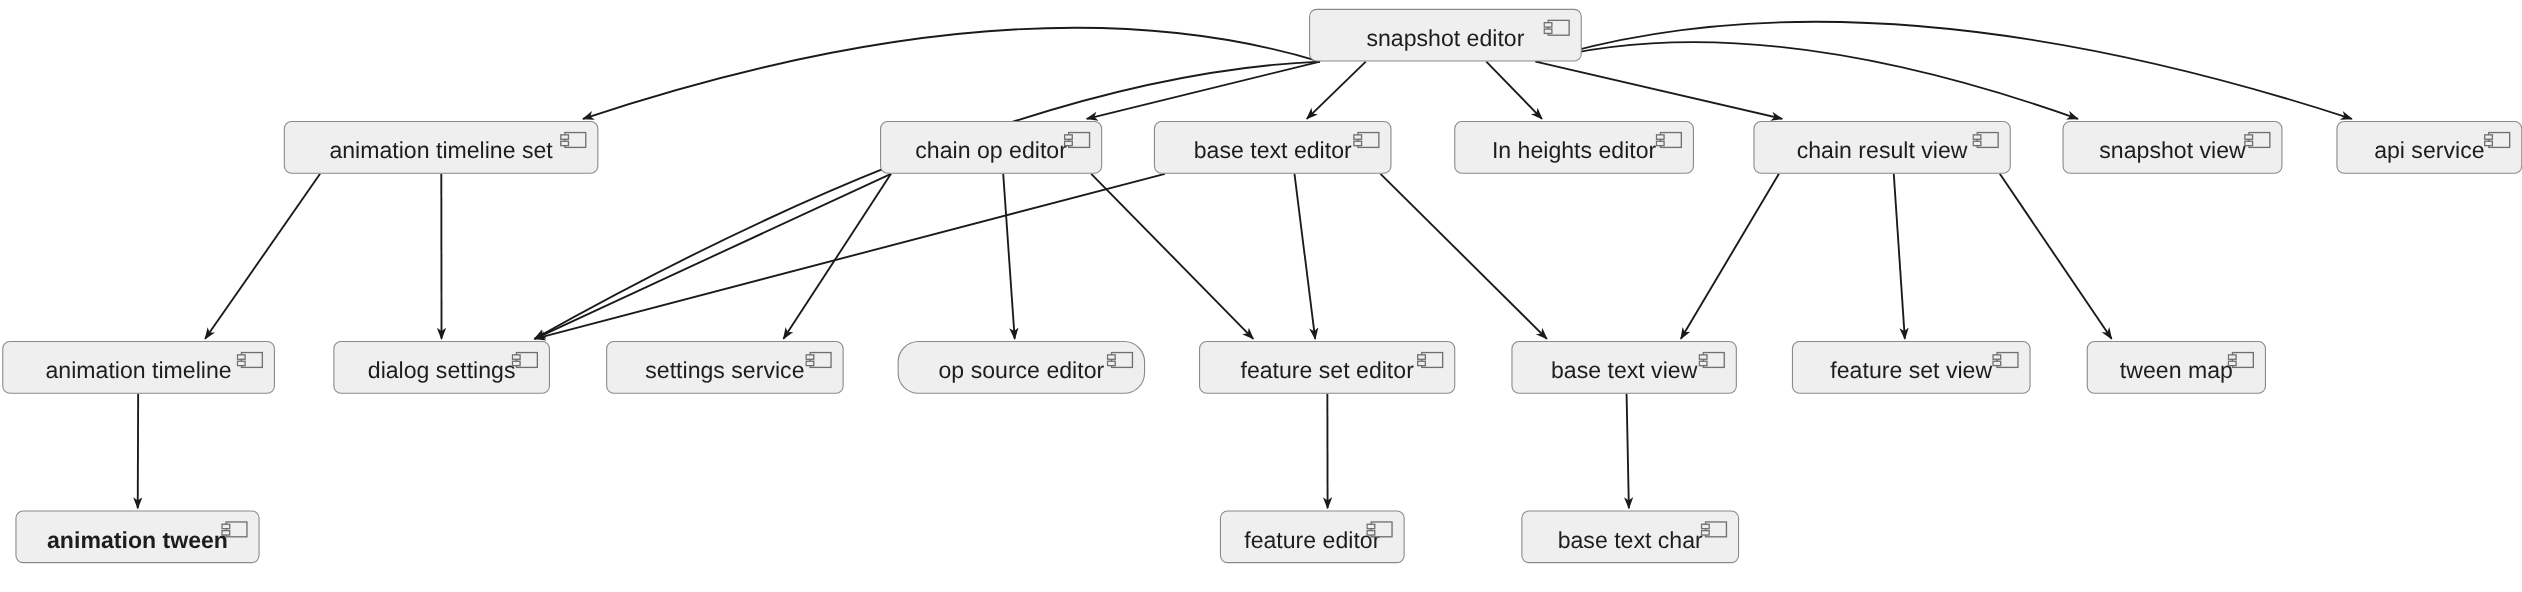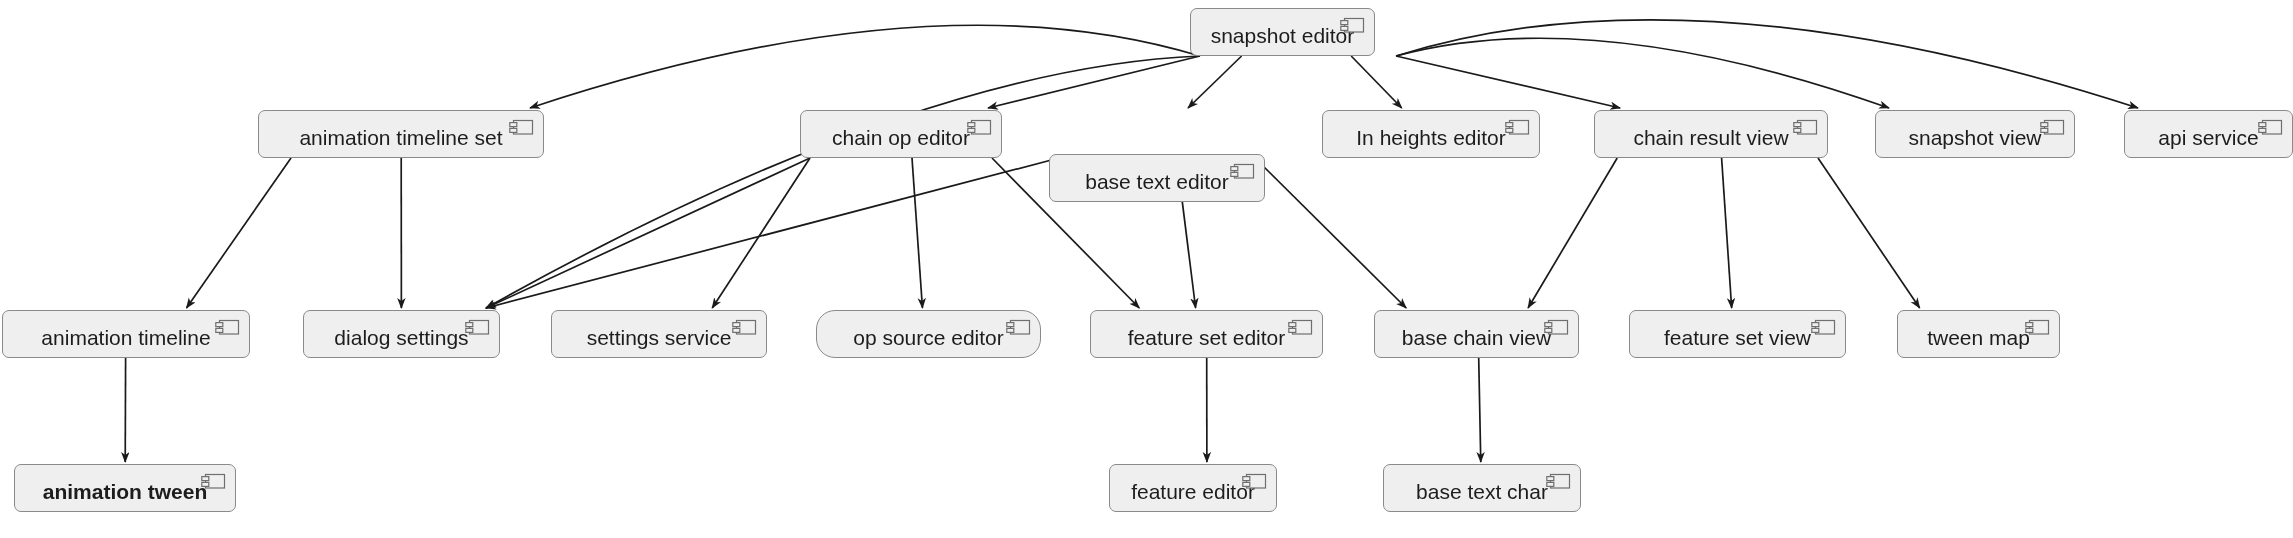--- a/index.html
+++ b/index.html
@@ -44,21 +44,21 @@
         <path d="M1255,158 L1406.21,308" marker-end="url(#ah)"></path>
         <path d="M1617.2,158 L1528.09,308" marker-end="url(#ah)"></path>
         <path d="M1721.6,158 L1731.67,308" marker-end="url(#ah)"></path>
         <path d="M1818,158 L1919.65,308" marker-end="url(#ah)"></path>
         <path d="M125.6,358 L125.22,462" marker-end="url(#ah)"></path>
         <path d="M1206.7,358 L1206.89,462" marker-end="url(#ah)"></path>
         <path d="M1478.7,358 L1480.79,462" marker-end="url(#ah)"></path>
       </g>
   </svg>
   <div id="nodes-layer">
-      <div class="node" style="left: 1190px; top: 8px; width: 185px; height: 48px; align-items: flex-end;">
+      <div class="node" style="left: 1190px; top: 8px; width: 248px; height: 48px; align-items: flex-end;">
         <svg class="comp-icon" viewBox="0 0 25 17">
           <rect x="4.5" y="1.5" width="19" height="13.5" fill="#efefef" stroke="#6f6f6f" stroke-width="1.2"></rect>
           <rect x="0.8" y="3.6" width="7" height="4" fill="#efefef" stroke="#6f6f6f" stroke-width="1.2"></rect>
           <rect x="0.8" y="9.4" width="7" height="4" fill="#efefef" stroke="#6f6f6f" stroke-width="1.2"></rect>
         </svg>
         <span class="node-label">snapshot editor</span>
       </div>
       <div class="node" style="left: 258px; top: 110px; width: 286px; height: 48px;">
         <svg class="comp-icon" viewBox="0 0 25 17">
           <rect x="4.5" y="1.5" width="19" height="13.5" fill="#efefef" stroke="#6f6f6f" stroke-width="1.2"></rect>
@@ -68,21 +68,21 @@
         <span class="node-label">animation timeline set</span>
       </div>
       <div class="node" style="left: 800px; top: 110px; width: 202px; height: 48px;">
         <svg class="comp-icon" viewBox="0 0 25 17">
           <rect x="4.5" y="1.5" width="19" height="13.5" fill="#efefef" stroke="#6f6f6f" stroke-width="1.2"></rect>
           <rect x="0.8" y="3.6" width="7" height="4" fill="#efefef" stroke="#6f6f6f" stroke-width="1.2"></rect>
           <rect x="0.8" y="9.4" width="7" height="4" fill="#efefef" stroke="#6f6f6f" stroke-width="1.2"></rect>
         </svg>
         <span class="node-label">chain op editor</span>
       </div>
-      <div class="node" style="left: 1049px; top: 110px; width: 216px; height: 48px; margin-top: 44px;">
+      <div class="node" style="left: 1049px; top: 110px; width: 216px; height: 48px;">
         <svg class="comp-icon" viewBox="0 0 25 17">
           <rect x="4.5" y="1.5" width="19" height="13.5" fill="#efefef" stroke="#6f6f6f" stroke-width="1.2"></rect>
           <rect x="0.8" y="3.6" width="7" height="4" fill="#efefef" stroke="#6f6f6f" stroke-width="1.2"></rect>
           <rect x="0.8" y="9.4" width="7" height="4" fill="#efefef" stroke="#6f6f6f" stroke-width="1.2"></rect>
         </svg>
         <span class="node-label">base text editor</span>
       </div>
       <div class="node" style="left: 1322px; top: 110px; width: 218px; height: 48px;">
         <svg class="comp-icon" viewBox="0 0 25 17">
           <rect x="4.5" y="1.5" width="19" height="13.5" fill="#efefef" stroke="#6f6f6f" stroke-width="1.2"></rect>
@@ -154,21 +154,21 @@
           <rect x="0.8" y="9.4" width="7" height="4" fill="#efefef" stroke="#6f6f6f" stroke-width="1.2"></rect>
         </svg>
         <span class="node-label">feature set editor</span>
       </div>
       <div class="node" style="left: 1374px; top: 310px; width: 205px; height: 48px;">
         <svg class="comp-icon" viewBox="0 0 25 17">
           <rect x="4.5" y="1.5" width="19" height="13.5" fill="#efefef" stroke="#6f6f6f" stroke-width="1.2"></rect>
           <rect x="0.8" y="3.6" width="7" height="4" fill="#efefef" stroke="#6f6f6f" stroke-width="1.2"></rect>
           <rect x="0.8" y="9.4" width="7" height="4" fill="#efefef" stroke="#6f6f6f" stroke-width="1.2"></rect>
         </svg>
-        <span class="node-label">base chain view</span>
+        <span class="node-label">base text view</span>
       </div>
       <div class="node" style="left: 1629px; top: 310px; width: 217px; height: 48px;">
         <svg class="comp-icon" viewBox="0 0 25 17">
           <rect x="4.5" y="1.5" width="19" height="13.5" fill="#efefef" stroke="#6f6f6f" stroke-width="1.2"></rect>
           <rect x="0.8" y="3.6" width="7" height="4" fill="#efefef" stroke="#6f6f6f" stroke-width="1.2"></rect>
           <rect x="0.8" y="9.4" width="7" height="4" fill="#efefef" stroke="#6f6f6f" stroke-width="1.2"></rect>
         </svg>
         <span class="node-label">feature set view</span>
       </div>
       <div class="node" style="left: 1897px; top: 310px; width: 163px; height: 48px;">

